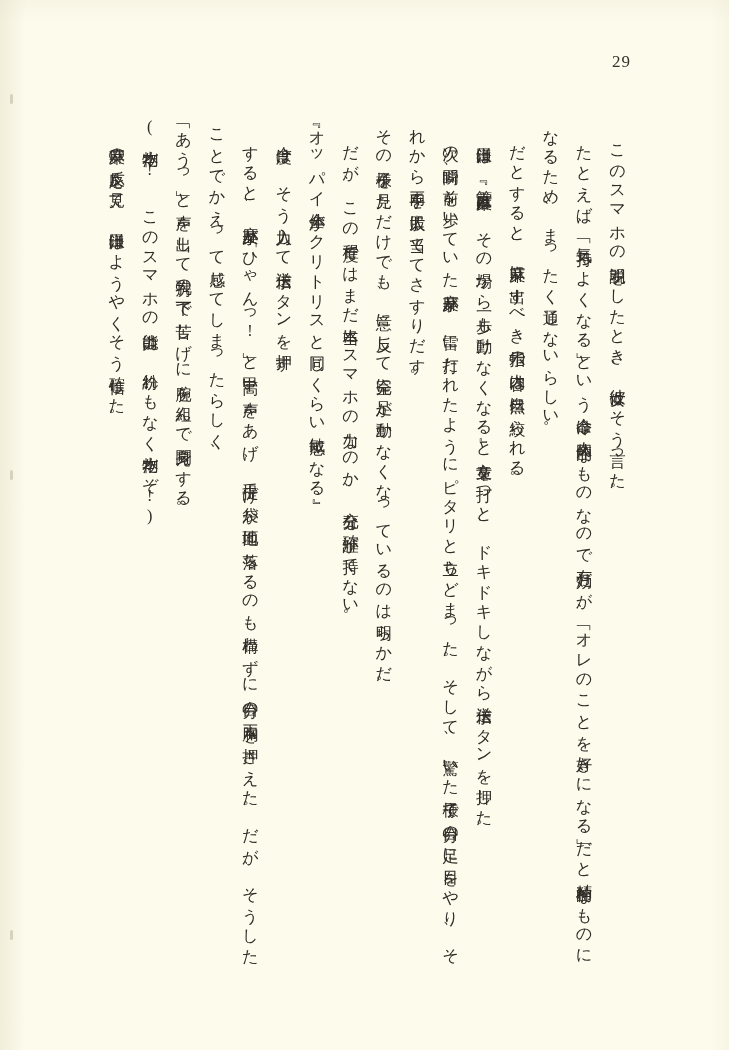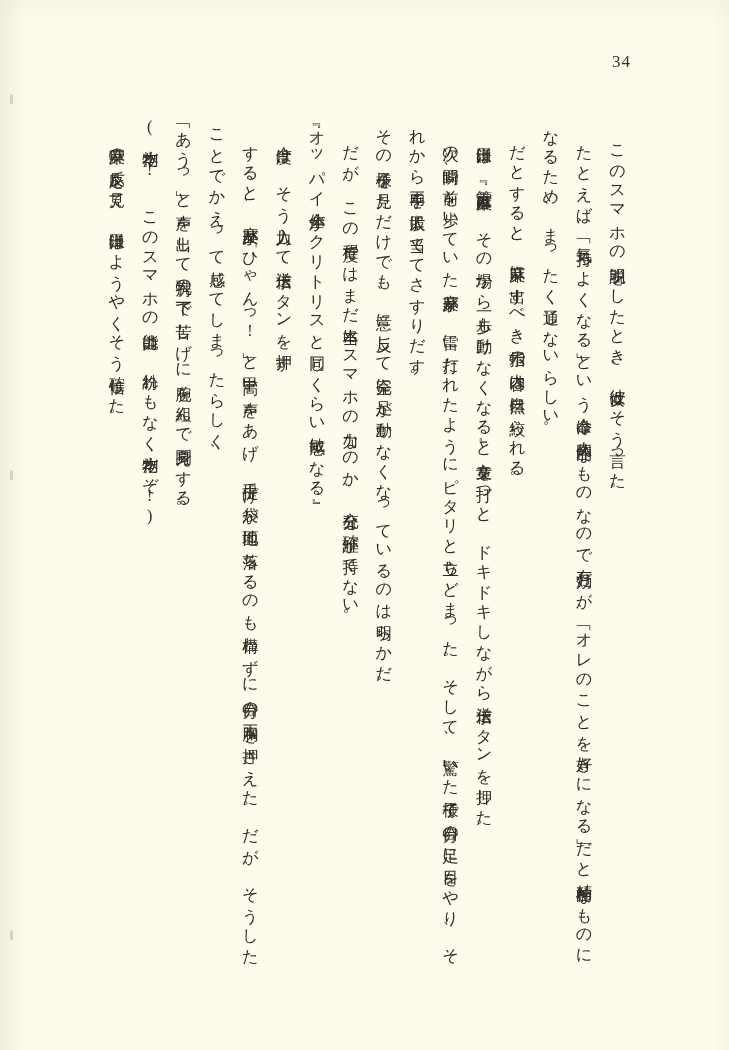--- a/index.html
+++ b/index.html
@@ -74,21 +74,21 @@
 </style>
 </head>
 <body>
 
 <div class="paper"></div>
 
 <div class="binding-mark m1"></div>
 <div class="binding-mark m2"></div>
 <div class="binding-mark m3"></div>
 
-<div class="page-number">34</div>
+<div class="page-number">29</div>
 
 <div class="body-text">
   <p>このスマホの説明をしたとき、彼女はそう言った。</p>
   <p>たとえば、「気持ちよくなる」という命令は肉体的なものなので有効だが、「オレのことを好きになる」だと精神的なものになるため、まったく通じないらしい。</p>
   <p>だとすると、麻菜に出すべき指示の内容は自然に絞られる。</p>
   <p>鎌田は、『笹宮麻菜は、その場から一歩も動けなくなる』と文章を打つと、ドキドキしながら送信ボタンを押した。</p>
   <p>次の瞬間、前を歩いていた麻菜が、雷に打たれたようにピタリと立ちどまった。そして、驚いた様子で自分の足に目をやり、それから両手を太股に当ててさすりだす。</p>
   <p class="no-indent">その様子を見ただけでも、意に反して完全に足が動かなくなっているのは明らかだ。</p>
   <p>だが、この程度ではまだ本当にスマホの力なのか、充分な確証が持てない。</p>
   <p class="no-indent">『オッパイ全体がクリトリスと同じくらい敏感になる』</p>

